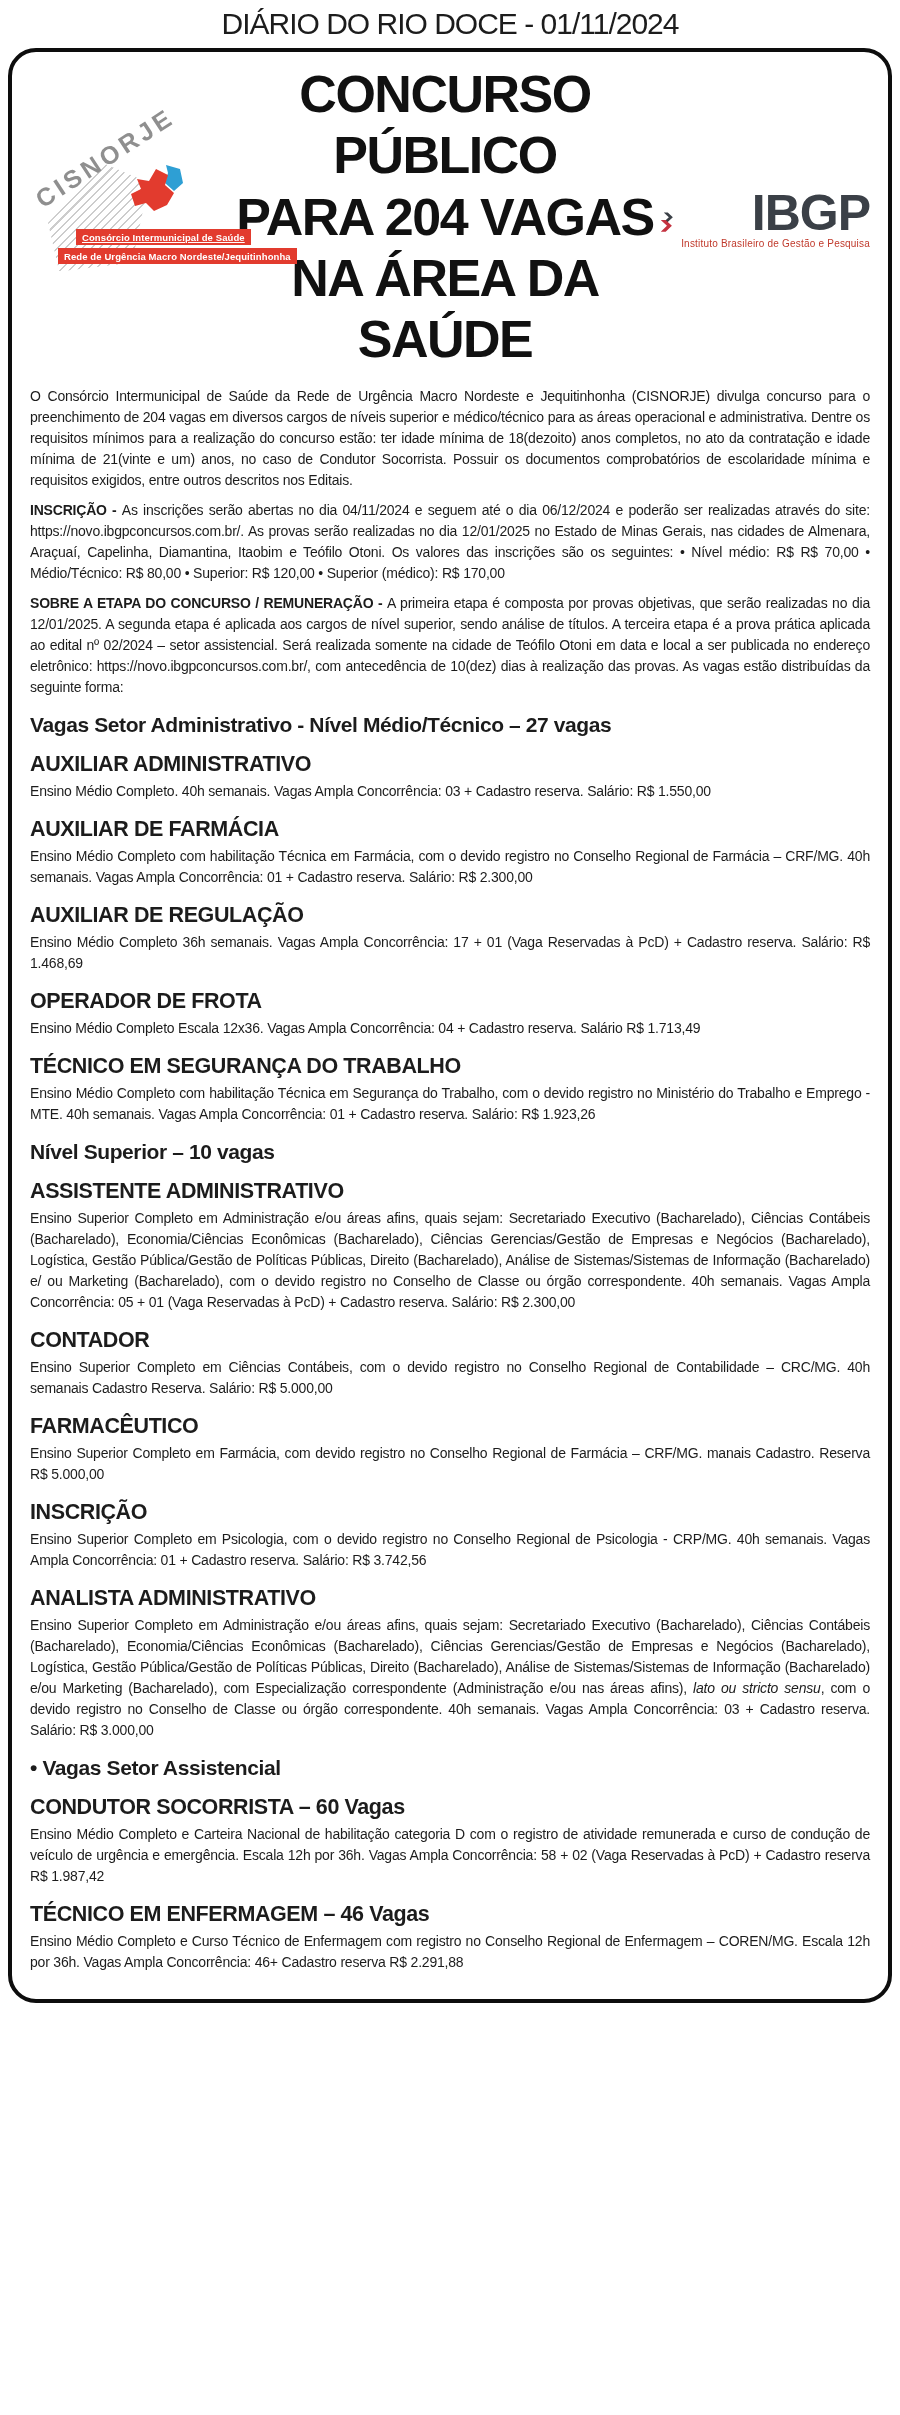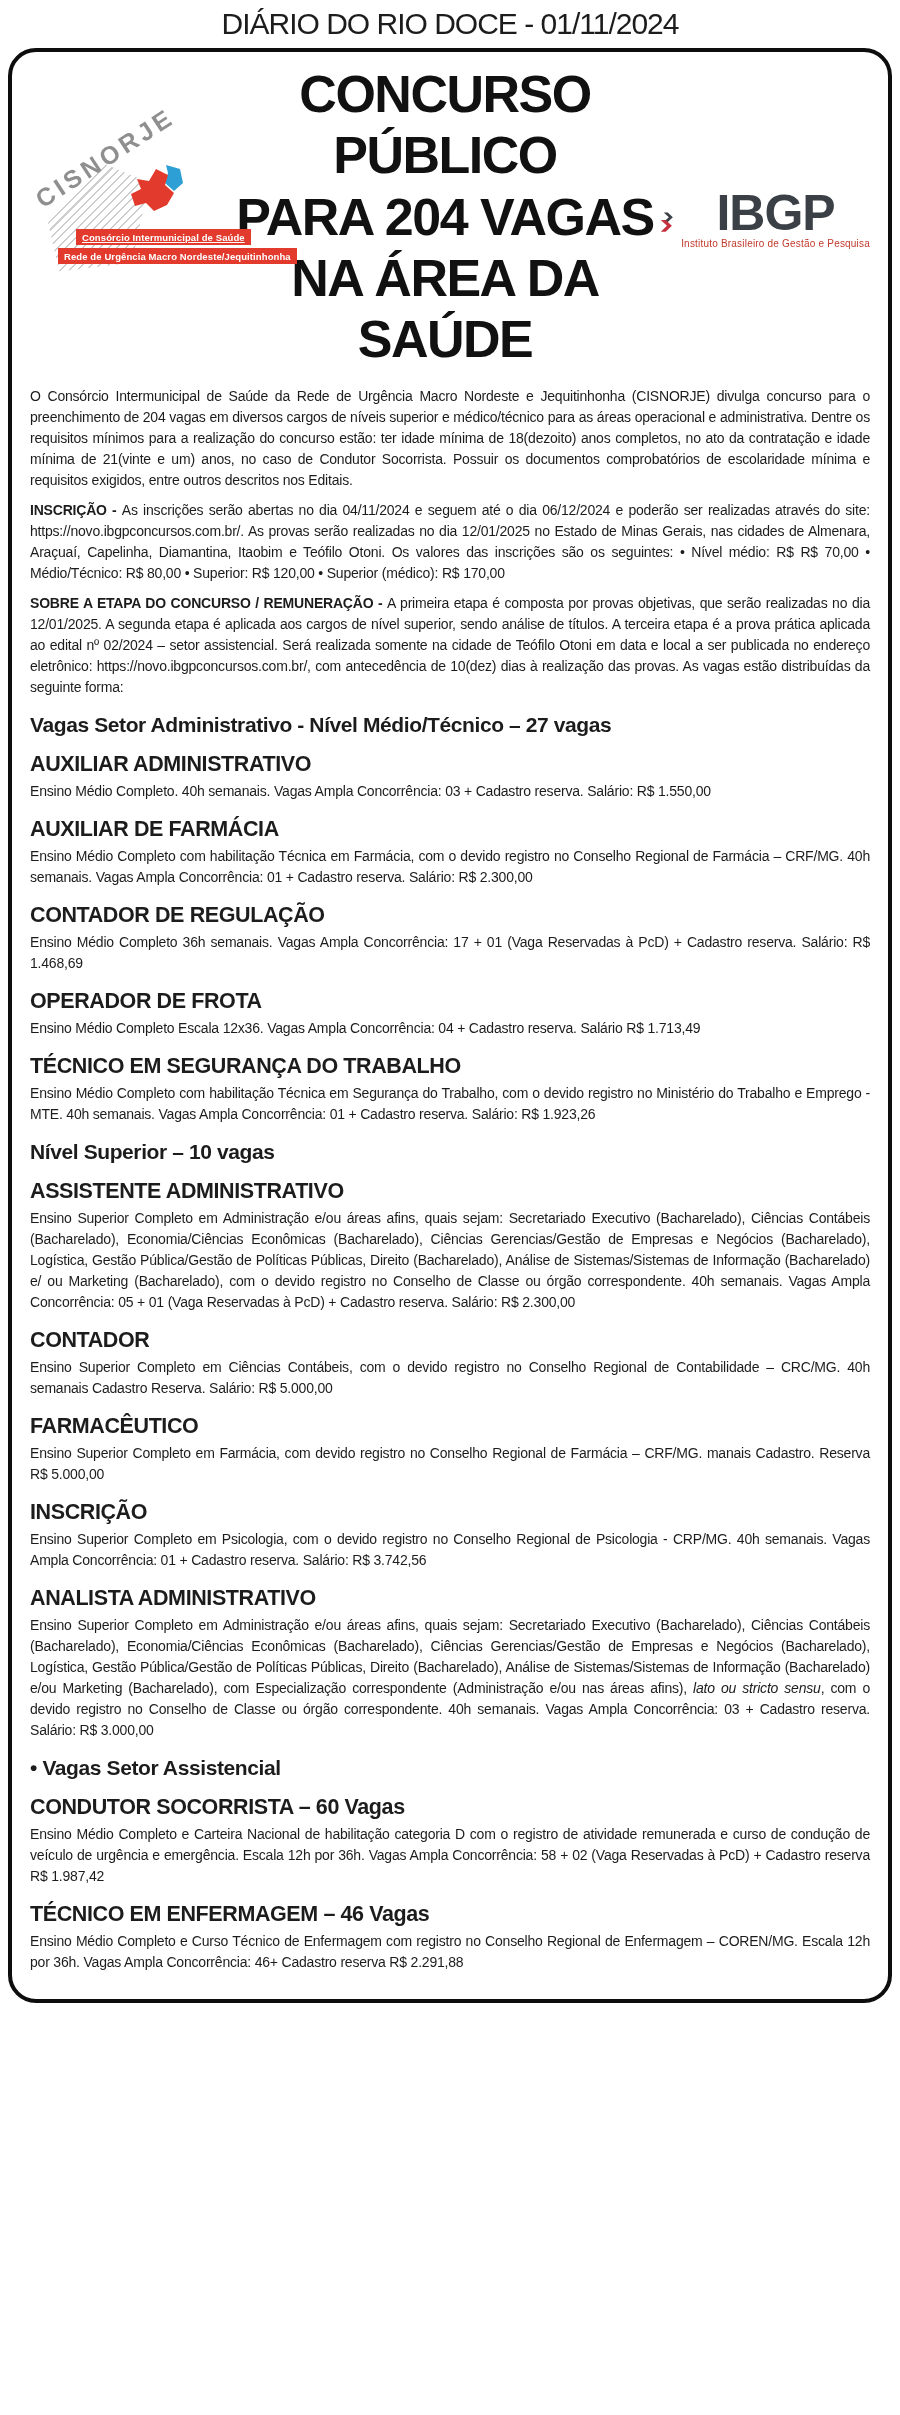--- a/index.html
+++ b/index.html
@@ -43,21 +43,21 @@
     position:absolute; background:#e23b2e; color:#fff; font-weight:bold;
     font-size:9.5px; padding:2.5px 6px; white-space:nowrap; letter-spacing:.1px;
   }
   .cis-ribbon1{left:46px; top:76px;text-decoration:underline;}
   .cis-ribbon2{left:28px; top:95px;}
   
   .logo-ibgp{
     display:flex; align-items:flex-start; gap:4px;
     width:210px; flex:0 0 auto; justify-content:flex-end; padding-top:14px;
   }
-  .ibgp-text{display:flex; flex-direction:column; align-items:center;}
+  .ibgp-text{display:flex; flex-direction:column; align-items:flex-end;}
   .ibgp-name{
     font-size:50px; font-weight:bold; color:#3b4047; line-height:.88;
     letter-spacing:-1px;
   }
   .ibgp-tagline{
     font-size:10px; color:#c0392b; margin-top:3px; letter-spacing:.2px;
     white-space:nowrap;
   }
   
   .notice-body{padding:0 2px;}
@@ -118,21 +118,21 @@
 
   <div class="notice-body">
       <p class="para"><span>O Consórcio Intermunicipal de Saúde da Rede de Urgência Macro Nordeste e Jequitinhonha (CISNORJE) divulga concurso para o preenchimento de 204 vagas em diversos cargos de níveis superior e médico/técnico para as áreas operacional e administrativa. Dentre os requisitos mínimos para a realização do concurso estão: ter idade mínima de 18(dezoito) anos completos, no ato da contratação e idade mínima de 21(vinte e um) anos, no caso de Condutor Socorrista. Possuir os documentos comprobatórios de escolaridade mínima e requisitos exigidos, entre outros descritos nos Editais.</span></p>
       <p class="para"><span class="lead">INSCRIÇÃO - </span><span>As inscrições serão abertas no dia 04/11/2024 e seguem até o dia 06/12/2024 e poderão ser realizadas através do site: https://novo.ibgpconcursos.com.br/. As provas serão realizadas no dia 12/01/2025 no Estado de Minas Gerais, nas cidades de Almenara, Araçuaí, Capelinha, Diamantina, Itaobim e Teófilo Otoni. Os valores das inscrições são os seguintes: • Nível médio: R$ R$ 70,00 • Médio/Técnico: R$ 80,00 • Superior: R$ 120,00 • Superior (médico): R$ 170,00</span></p>
       <p class="para"><span class="lead">SOBRE A ETAPA DO CONCURSO / REMUNERAÇÃO - </span><span>A primeira etapa é composta por provas objetivas, que serão realizadas no dia 12/01/2025. A segunda etapa é aplicada aos cargos de nível superior, sendo análise de títulos. A terceira etapa é a prova prática aplicada ao edital nº 02/2024 – setor assistencial. Será realizada somente na cidade de Teófilo Otoni em data e local a ser publicada no endereço eletrônico: https://novo.ibgpconcursos.com.br/, com antecedência de 10(dez) dias à realização das provas. As vagas estão distribuídas da seguinte forma:</span></p>
       <div class="sec-heading">Vagas Setor Administrativo - Nível Médio/Técnico – 27 vagas</div>
       <div class="job-title">AUXILIAR ADMINISTRATIVO</div>
       <p class="para job-desc"><span>Ensino Médio Completo. 40h semanais. Vagas Ampla Concorrência: 03 + Cadastro reserva. Salário: R$ 1.550,00</span></p>
       <div class="job-title">AUXILIAR DE FARMÁCIA</div>
       <p class="para job-desc"><span>Ensino Médio Completo com habilitação Técnica em Farmácia, com o devido registro no Conselho Regional de Farmácia – CRF/MG. 40h semanais. Vagas Ampla Concorrência: 01 + Cadastro reserva. Salário: R$ 2.300,00</span></p>
-      <div class="job-title">CONTADOR DE REGULAÇÃO</div>
+      <div class="job-title">AUXILIAR DE REGULAÇÃO</div>
       <p class="para job-desc"><span>Ensino Médio Completo 36h semanais. Vagas Ampla Concorrência: 17 + 01 (Vaga Reservadas à PcD) + Cadastro reserva. Salário: R$ 1.468,69</span></p>
       <div class="job-title">OPERADOR DE FROTA</div>
       <p class="para job-desc"><span>Ensino Médio Completo Escala 12x36. Vagas Ampla Concorrência: 04 + Cadastro reserva. Salário R$ 1.713,49</span></p>
       <div class="job-title">TÉCNICO EM SEGURANÇA DO TRABALHO</div>
       <p class="para job-desc"><span>Ensino Médio Completo com habilitação Técnica em Segurança do Trabalho, com o devido registro no Ministério do Trabalho e Emprego - MTE. 40h semanais. Vagas Ampla Concorrência: 01 + Cadastro reserva. Salário: R$ 1.923,26</span></p>
       <div class="sec-heading">Nível Superior – 10 vagas</div>
       <div class="job-title">ASSISTENTE ADMINISTRATIVO</div>
       <p class="para job-desc"><span>Ensino Superior Completo em Administração e/ou áreas afins, quais sejam: Secretariado Executivo (Bacharelado), Ciências Contábeis (Bacharelado), Economia/Ciências Econômicas (Bacharelado), Ciências Gerencias/Gestão de Empresas e Negócios (Bacharelado), Logística, Gestão Pública/Gestão de Políticas Públicas, Direito (Bacharelado), Análise de Sistemas/Sistemas de Informação (Bacharelado)  e/ ou Marketing (Bacharelado), com o devido registro no Conselho de Classe ou órgão correspondente. 40h semanais. Vagas Ampla Concorrência: 05 + 01 (Vaga Reservadas à PcD) + Cadastro reserva. Salário: R$ 2.300,00</span></p>
       <div class="job-title">CONTADOR</div>
       <p class="para job-desc"><span>Ensino Superior Completo em Ciências Contábeis, com o devido registro no Conselho Regional de Contabilidade – CRC/MG. 40h semanais Cadastro Reserva. Salário: R$ 5.000,00</span></p>

